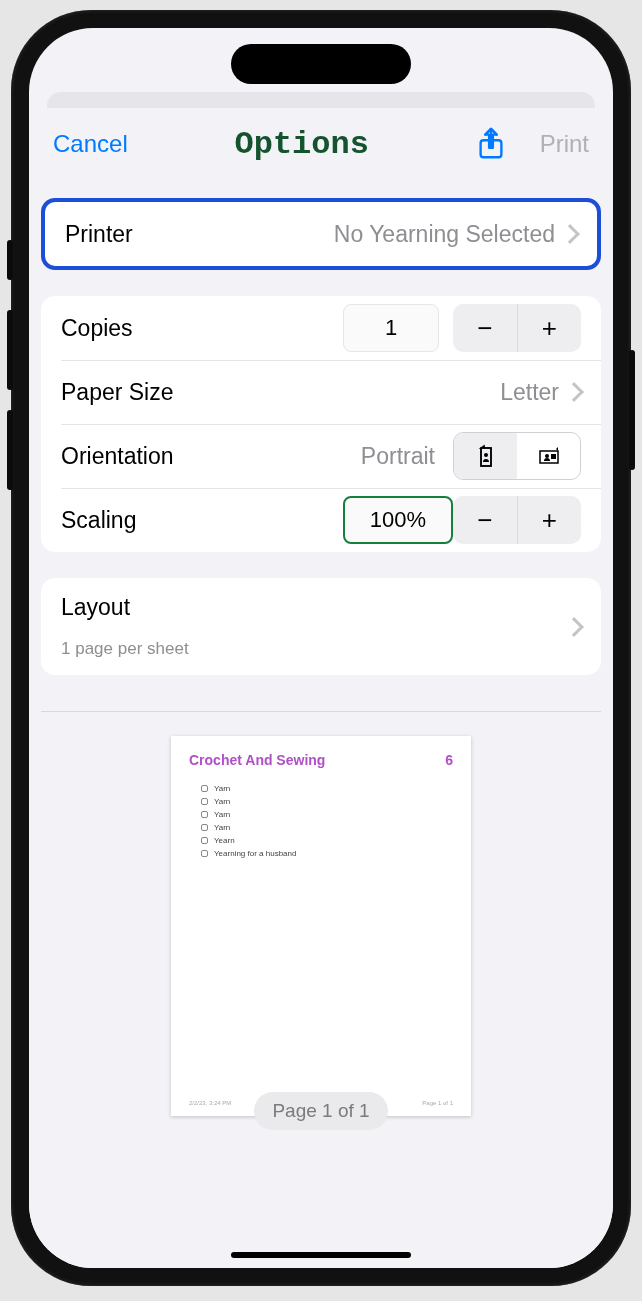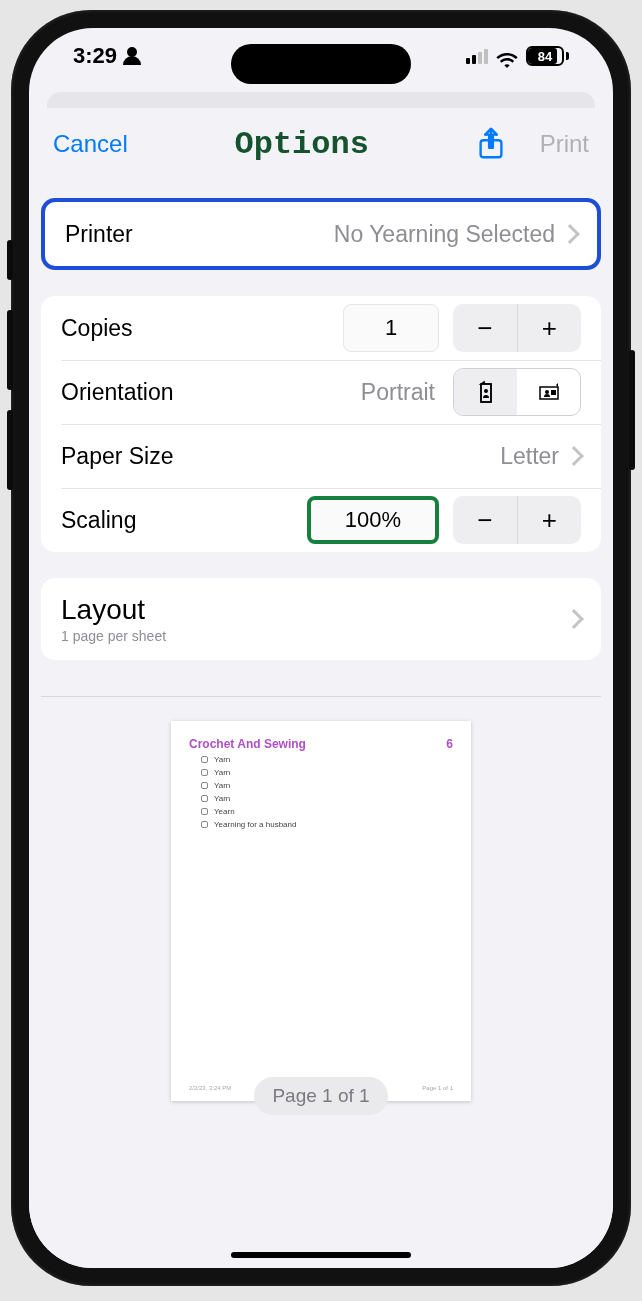--- a/index.html
+++ b/index.html
@@ -54,31 +54,31 @@
 .copies-input { width:96px; height:48px; border:1px solid #e5e5ea; border-radius:8px; background:#fafafa; text-align:center; font-size:22px; color:#000; margin-right:14px; }
 .stepper { display:flex; width:128px; height:48px; background:#eeeef0; border-radius:10px; overflow:hidden; }
 .stepper div { flex:1; display:flex; align-items:center; justify-content:center; font-size:26px; color:#000; font-weight:400; }
 .stepper .sep { width:1px; flex:0 0 1px; background:#d8d8dc; }
 
 .orient-toggle { display:flex; width:128px; height:48px; border:1px solid #d0d0d4; border-radius:10px; overflow:hidden; }
 .orient-toggle div { flex:1; display:flex; align-items:center; justify-content:center; }
 .orient-toggle .sel { background:#eeeef0; }
 .orient-toggle svg { width:24px; height:24px; }
 
-.scale-input { width:132px; height:48px; border:4px solid #15803d; border-radius:8px; background:#fafafa; text-align:center; font-size:22px; color:#000; margin-right:14px; }
+.scale-input { width:110px; height:48px; border:2px solid #15803d; border-radius:8px; background:#fafafa; text-align:center; font-size:22px; color:#000; }
 
 .layout-row { flex-direction:column; align-items:flex-start; justify-content:center; padding:16px 20px; }
-.layout-row .row-label{font-size:28px;}
-.layout-sub { font-size:14px; color:#8e8e93; margin-top:2px; }
+.layout-row .row-label{font-size:23px;}
+.layout-sub { font-size:17px; color:#8e8e93; margin-top:18px; }
 .layout-row .chevron { position:absolute; right:20px; top:50%; margin-top:-7px; }
 
 
 .preview-area { margin-top:36px; border-top:1px solid #d8d8dc; padding-top:24px; padding-bottom:20px; display:flex; flex-direction:column; align-items:center; }
 .page { width:300px; height:380px; background:#fff; box-shadow:0 1px 4px rgba(0,0,0,0.2); padding:16px 18px; position:relative; }
-.doc-title { display:flex; justify-content:space-between; font-size:12px; font-weight:700; color:#b050c7; margin-bottom:4px;align-items:flex-end; }
+.doc-title { display:flex; justify-content:space-between; font-size:14px; font-weight:700; color:#b050c7; margin-bottom:16px;align-items:flex-end; }
 .doc-item { display:flex; align-items:center; gap:6px; font-size:8px; color:#444; margin:4px 12px; }
 .doc-check { width:7px; height:7px; border:1px solid #888; border-radius:2px; flex-shrink:0; }
 .page-footer { position:absolute; bottom:10px; left:18px; right:18px; display:flex; justify-content:space-between; font-size:6px; color:#aaa; }
 .page-badge { margin-top:-24px; background:#eaeaec; padding:8px 18px; border-radius:20px; font-size:19px; color:#7a7a7f; font-weight:500; position:relative; }
 
 .home-indicator { position:absolute; bottom:10px; left:50%; transform:translateX(-50%); width:180px; height:6px; background:#000; border-radius:4px; }
 
 
 .side-btn { position:absolute; background:#0a0a0a; border-radius:3px; }
 .sbtn1 { left:-4px; top:230px; width:6px; height:40px; }
@@ -90,46 +90,20 @@
 <body>
 
 <div class="device">
   <div class="side-btn sbtn1"></div>
   <div class="side-btn sbtn2"></div>
   <div class="side-btn sbtn3"></div>
   <div class="side-btn sbtn4"></div>
   <div class="screen">
     <div class="notch"></div>
 
-    <div class="statusbar">
-      <div class="sb-left">
-        <span>3:29</span>
-        <span class="sb-person"></span>
-      </div>
-      <div class="sb-right">
-        <div class="cell">
-            <span></span>
-            <span></span>
-            <span></span>
-            <span></span>
-          </div>
-        <div class="wifi">
-          <svg viewBox="0 0 24 18">
-              <path d="M12 18l-3-3c1.7-1.7 4.3-1.7 6 0l-3 3zm-6-6l-2-2c4.4-4.4 11.6-4.4 16 0l-2 2c-3.3-3.3-8.7-3.3-12 0zm-4-4L0 6c6.6-6.6 17.4-6.6 24 0l-2 2c-5.5-5.5-14.5-5.5-20 0z" fill="#000"></path>
-            </svg>
-        </div>
-        <div class="batt">
-          <div class="batt-body">
-              <div class="batt-fill"></div>
-              <span class="batt-num">84</span>
-            </div>
-          <div class="batt-cap"></div>
-        </div>
-      </div>
-    </div>
 
     <div class="behind"></div>
 
     <div class="sheet">
 
       <div class="sheet-header">
         <span class="cancel">Cancel</span>
         <span class="title">Options</span>
         <div class="hdr-right">
           <span class="share-icon">
@@ -161,20 +135,27 @@
             <span class="row-spacer"></span>
             <input class="copies-input" value="1" style="">
             <div class="stepper">
               <div>−</div>
               <div class="sep"></div>
               <div>+</div>
             </div>
           </div>
 
           <div class="row">
+            <span class="row-label">Paper Size</span>
+            <span class="row-spacer"></span>
+            <span class="row-value">Letter</span>
+            <span class="chevron"></span>
+          </div>
+
+          <div class="row">
             <span class="row-label">Orientation</span>
             <span class="row-spacer"></span>
             <span class="row-value">Portrait</span>
             <div class="orient-toggle" style="margin-left:10px;">
               <div class="sel">
                 <svg viewBox="0 0 24 24">
                     <path d="M7 4l3-2v2h-3zm0 0h10v18H7z" fill="none" stroke="#000" stroke-width="1.5"></path>
                     <rect x="7" y="4" width="10" height="18" fill="none" stroke="#000" stroke-width="1.5"></rect>
                     <circle cx="12" cy="11" r="2" fill="#000"></circle>
                     <path d="M9 18c0-2 1-3 3-3s3 1 3 3" fill="#000"></path>
@@ -187,27 +168,20 @@
                     <circle cx="10" cy="12" r="2" fill="#000"></circle>
                     <path d="M7 17c0-2 1-3 3-3s3 1 3 3" fill="#000"></path>
                     <path d="M19 5l2 2v-4z" fill="#000"></path>
                     <rect x="14" y="10" width="5" height="5" fill="#000"></rect>
                   </svg>
               </div>
             </div>
           </div>
 
           <div class="row">
-            <span class="row-label">Paper Size</span>
-            <span class="row-spacer"></span>
-            <span class="row-value">Letter</span>
-            <span class="chevron"></span>
-          </div>
-
-          <div class="row">
             <span class="row-label">Scaling</span>
             <span class="row-spacer"></span>
             <input class="scale-input" value="100%" style="">
             <div class="stepper">
               <div>−</div>
               <div class="sep"></div>
               <div>+</div>
             </div>
           </div>
         </div>

